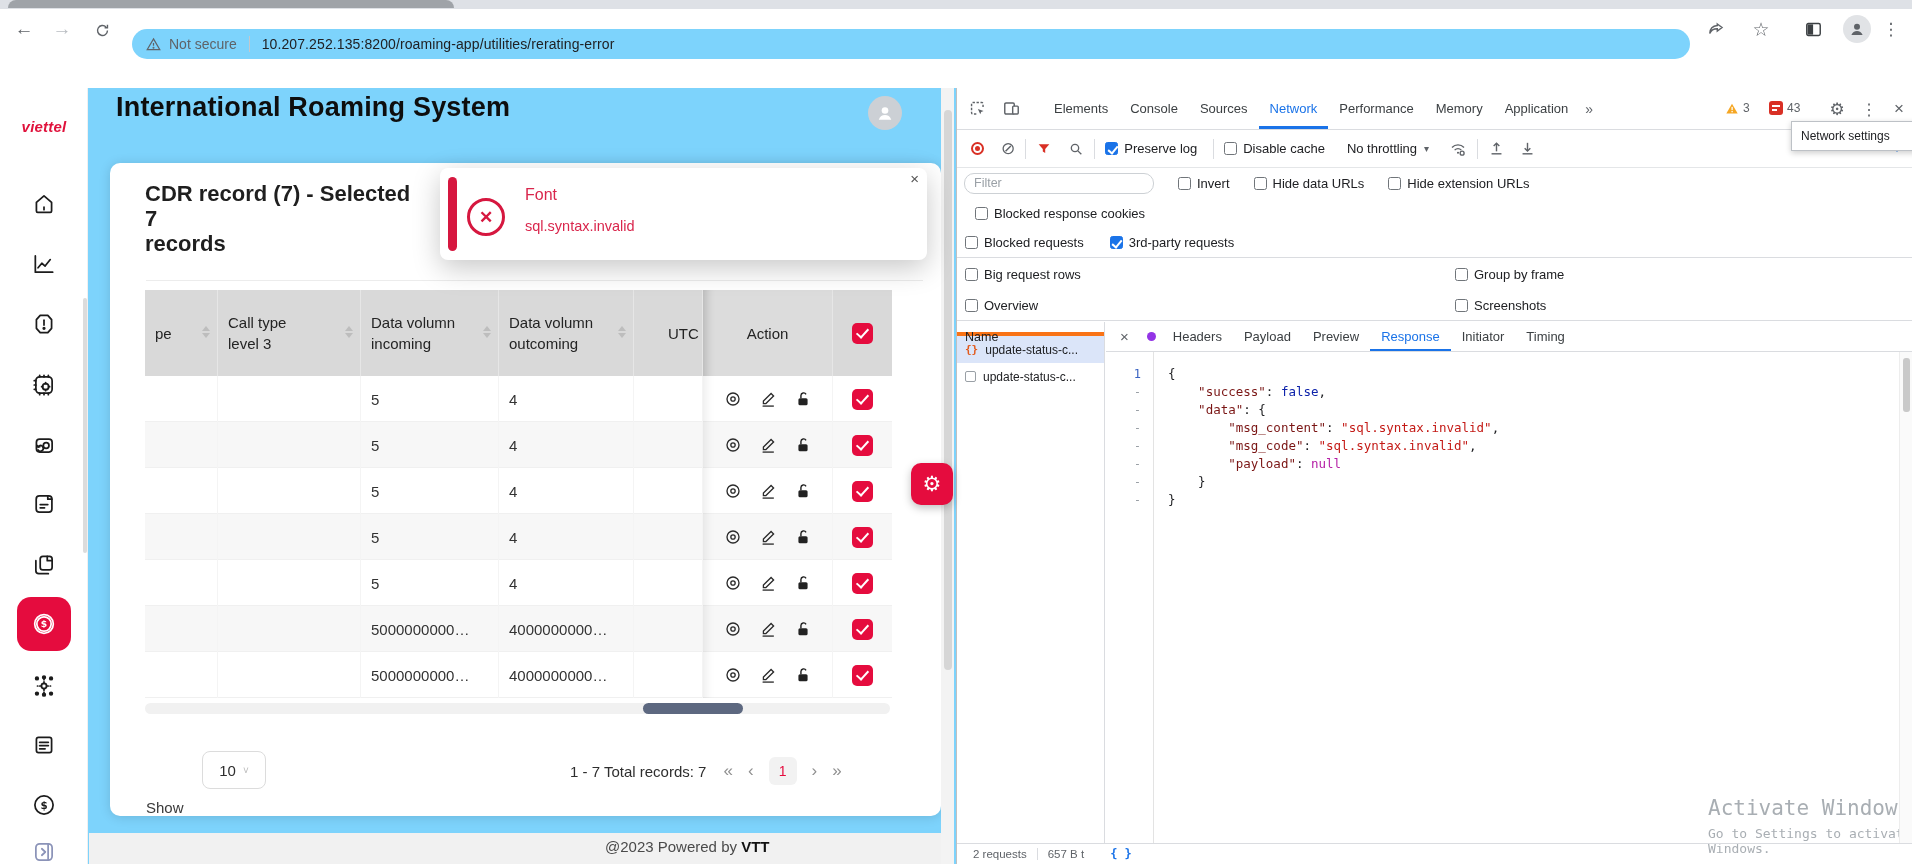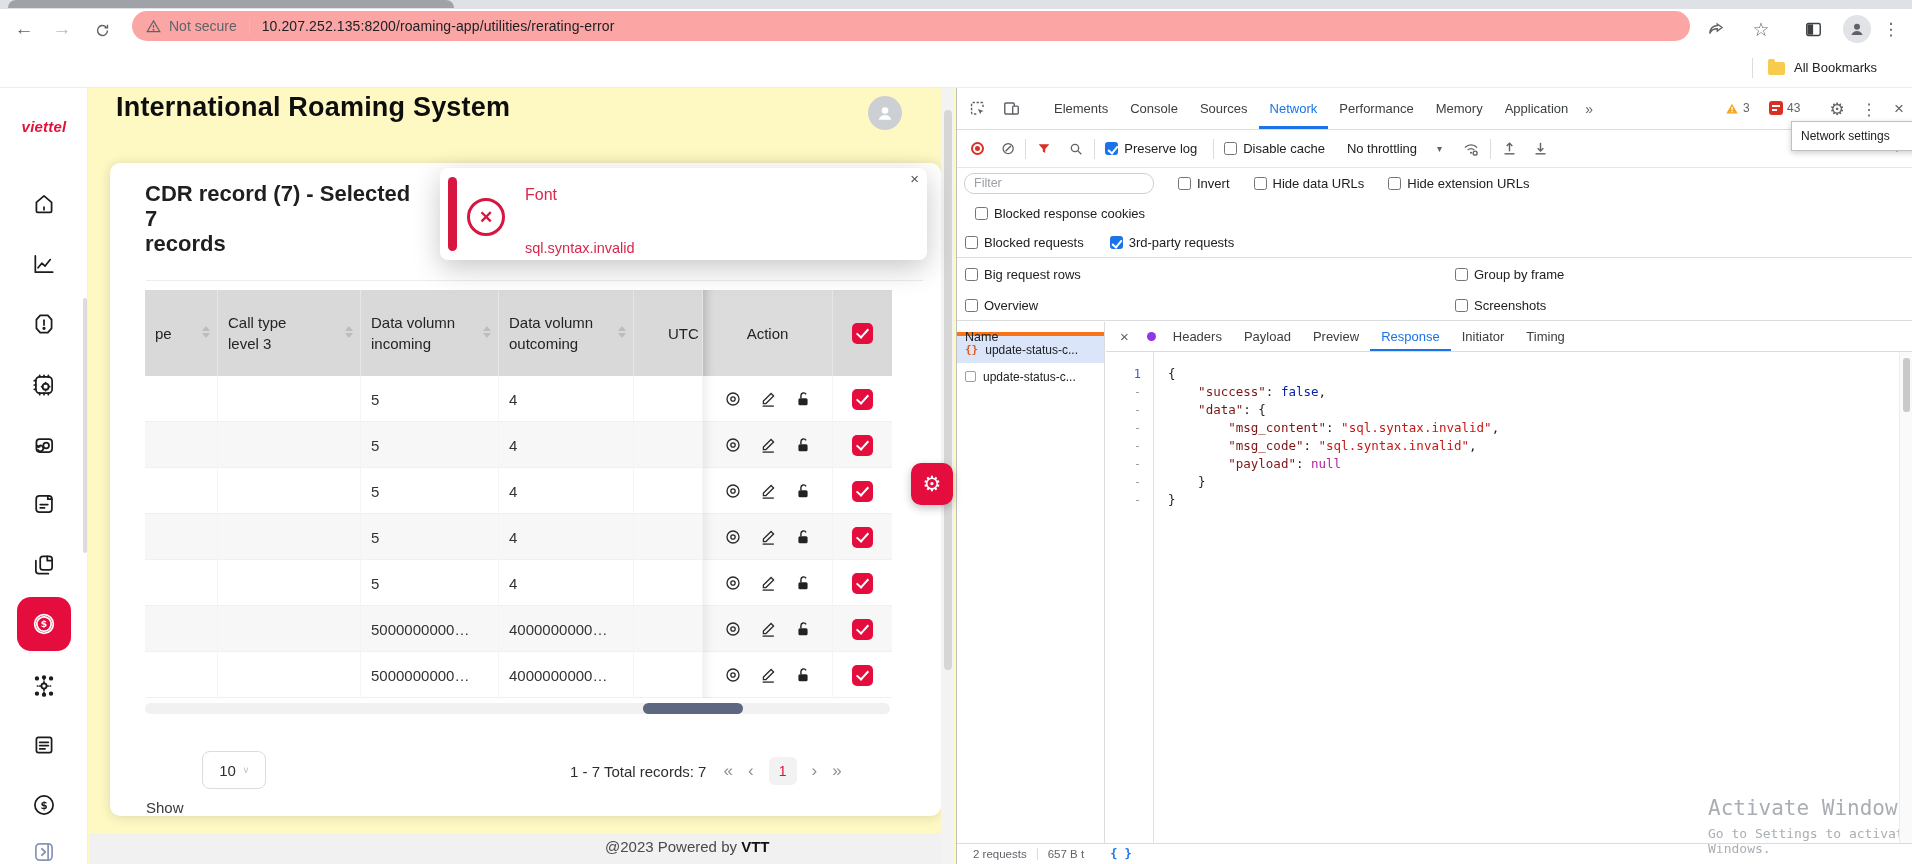--- a/index.html
+++ b/index.html
@@ -7,36 +7,36 @@
   #stage{position:relative;width:1912px;height:864px;background:#fff;overflow:hidden;
          font-family:"Liberation Sans",sans-serif;color:#202124;}
 
   
   .tabstrip{position:absolute;left:0;top:0;width:1912px;height:9px;background:#dee1e6;}
   .tabsliver{position:absolute;left:8px;top:0;width:446px;height:8px;background:#9fa3a8;border-radius:8px 8px 0 0;}
   .btoolbar{position:absolute;left:0;top:9px;width:1912px;height:40px;background:#fff;}
   .navbtn{position:absolute;top:6px;width:28px;height:28px;text-align:center;line-height:28px;
           font-size:19px;color:#5f6368;border-radius:50%;}
   .navbtn.disabled{color:#b8bcc1;}
-  .urlpill{position:absolute;left:132px;top:2px;width:1558px;height:30px;border-radius:15px;background:#fca5a5;
+  .urlpill{position:absolute;left:132px;top:20px;width:1558px;height:30px;border-radius:15px;background:#7dd3fc;
            display:flex;align-items:center;padding:0 14px;}
   .nsec{font-size:14px;color:#5f6368;margin-left:8px;}
   .udiv{width:1px;height:16px;background:#c4c7cb;margin:0 12px;}
   .url{font-size:14px;color:#202124;letter-spacing:.1px;}
   .bico{position:absolute;top:7px;width:26px;height:26px;display:flex;align-items:center;justify-content:center;color:#5f6368;}
   .bavatar{position:absolute;left:1843px;top:6px;width:28px;height:28px;border-radius:50%;background:#e1e3e6;
            display:flex;align-items:center;justify-content:center;}
   .bookbar{position:absolute;left:0;top:49px;width:1912px;height:39px;background:#fff;border-bottom:1px solid #ececec;}
   .bkdiv{position:absolute;left:1752px;top:9px;width:1px;height:20px;background:#dadce0;}
   .folder{position:absolute;left:1768px;top:13px;width:17px;height:13px;background:#f7cb4d;border-radius:2px;}
   .folder::before{content:"";position:absolute;left:0;top:-3px;width:7px;height:4px;background:#f7cb4d;border-radius:2px 2px 0 0;}
   .bklabel{position:absolute;left:1794px;top:11px;font-size:13px;color:#202124;}
 
   
-  .app{position:absolute;left:0;top:88px;width:956px;height:776px;background:#fef9c3;}
+  .app{position:absolute;left:0;top:88px;width:956px;height:776px;background:#7dd3fc;}
   .sidebar{position:absolute;left:0;top:0;width:88px;height:776px;background:#fff;border-right:1px solid #f0f0f0;}
   .brand{position:absolute;left:0;top:30px;width:88px;text-align:center;color:#e0123c;
          font-weight:bold;font-style:italic;font-size:15px;letter-spacing:.2px;}
   .sideitem{position:absolute;left:20px;width:48px;height:48px;display:flex;align-items:center;justify-content:center;color:#1c1c1c;}
   .sideitem.active{background:#e50c3e;border-radius:14px;left:17px;width:54px;height:54px;color:#fff;}
   .side-scroll{position:absolute;left:83px;top:210px;width:4px;height:255px;background:#dcdcdc;border-radius:2px;}
   .appscroll{position:absolute;left:941px;top:0;width:13px;height:776px;background:#f3f3f3;}
   .appthumb{position:absolute;left:2.5px;top:22px;width:8px;height:560px;background:#d6d6d6;border-radius:4px;}
 
   .apptitle{position:absolute;left:116px;top:4px;font-size:27px;font-weight:bold;color:#0e0e0e;letter-spacing:.2px;}
@@ -85,21 +85,21 @@
   .footerstrip{position:absolute;left:89px;top:745px;width:852px;height:31px;background:#f1f1f1;}
   .footertext{position:absolute;left:605px;top:750px;font-size:15px;color:#4a4a4a;}
   .footertext b{color:#111;}
 
   .toast{position:absolute;left:440px;top:80px;width:487px;height:92px;background:#fff;border-radius:8px;
          box-shadow:0 8px 28px rgba(0,0,0,.22);z-index:30;}
   .toastbar{position:absolute;left:8px;top:9px;width:9px;height:74px;background:#d6173f;border-radius:5px;}
   .toasticon{position:absolute;left:27px;top:30px;width:38px;height:38px;border:3px solid #d6173f;border-radius:50%;
              display:flex;align-items:center;justify-content:center;color:#d6173f;font-size:17px;font-weight:bold;}
   .toasttitle{position:absolute;left:85px;top:18px;font-size:16px;color:#d9264c;}
-  .toastmsg{position:absolute;left:85px;top:50px;font-size:14.5px;color:#d9264c;margin-top:22px;}
+  .toastmsg{position:absolute;left:85px;top:50px;font-size:14.5px;color:#d9264c;}
   .toastclose{position:absolute;right:8px;top:2px;font-size:15px;color:#555;}
 
   .fab{position:absolute;left:911px;top:375px;width:42px;height:42px;background:#e50c3e;border-radius:10px;z-index:40;
        display:flex;align-items:center;justify-content:center;color:#fff;font-size:21px;
        font-family:"DejaVu Sans",sans-serif;box-shadow:0 3px 8px rgba(0,0,0,.25);}
 
   
   .devtools{position:absolute;left:956px;top:88px;width:956px;height:776px;background:#fff;border-left:1px solid #c0c0c0;}
   .dt-tabbar{position:absolute;left:0;top:0;width:956px;height:42px;border-bottom:1px solid #dadce0;display:flex;align-items:center;}
   .dt-ticon{width:28px;height:28px;display:flex;align-items:center;justify-content:center;color:#5f6368;margin-left:6px;}
@@ -117,21 +117,21 @@
   .dt-toolbar{position:absolute;left:0;top:42px;width:956px;height:38px;border-bottom:1px solid #e4e6e8;display:flex;align-items:center;}
   .vsep{width:1px;height:20px;background:#dadce0;margin:0 10px;}
   .recbtn{width:13px;height:13px;border:2.5px solid #d93025;border-radius:50%;margin-left:14px;position:relative;}
   .recbtn::after{content:"";position:absolute;left:2px;top:2px;width:5px;height:5px;border-radius:50%;background:#d93025;}
   .clrbtn{font-size:17px;color:#5f6368;margin-left:17px;font-family:"DejaVu Sans",sans-serif;line-height:1;}
   .tbico{display:flex;align-items:center;justify-content:center;color:#5f6368;}
   .cblabel{font-size:13px;color:#202124;margin-left:6px;white-space:nowrap;}
   .cb{display:inline-block;width:13px;height:13px;border:1.5px solid #70757a;border-radius:2.5px;background:#fff;flex:none;}
   .cb.on{background:#1a73e8;border-color:#1a73e8;position:relative;}
   .cb.on::after{content:"";position:absolute;left:3.5px;top:0.5px;width:4px;height:8px;border:solid #fff;border-width:0 2px 2px 0;transform:rotate(40deg);}
-  .throttle{font-size:13px;color:#202124;display:flex;align-items:center;gap:20px;}
+  .throttle{font-size:13px;color:#202124;display:flex;align-items:center;gap:7px;}
   .tcaret{font-size:10px;color:#5f6368;}
   .dt-ovflow{position:absolute;left:934px;top:56px;width:0;height:0;border-left:6px solid transparent;border-right:6px solid transparent;border-top:8px solid #1a73e8;z-index:5;}
 
   .dt-filterrow{position:absolute;left:0;top:80px;width:956px;height:30px;display:flex;align-items:center;}
   .dt-filter{margin-left:7px;width:190px;height:21px;border:1px solid #cdd1d5;border-radius:10px;padding:0 9px;
              font-size:12.5px;color:#202124;outline:none;font-family:"Liberation Sans",sans-serif;}
   .dt-filter::placeholder{color:#9aa0a6;}
   .fcheck{display:flex;align-items:center;margin-left:24px;}
 
   .dt-pillrow{position:absolute;left:0;top:110px;width:956px;height:30px;display:flex;align-items:center;}
@@ -219,25 +219,20 @@
           <rect x="4.5" y="5.5" width="7" height="13" fill="#3c4043"></rect>
         </svg>
     </span>
     <span class="bavatar">
       <svg width="18" height="18" viewBox="0 0 24 24">
           <circle cx="12" cy="9" r="4" fill="#5f6368"></circle>
           <path d="M4.5 20c1.5-4 4-5.5 7.5-5.5s6 1.5 7.5 5.5z" fill="#5f6368"></path>
         </svg>
     </span>
     <span class="bico" style="left:1878px;font-size:17px">⋮</span>
-  </div>
-  <div class="bookbar">
-    <span class="bkdiv"></span>
-    <span class="folder"></span>
-    <span class="bklabel">All Bookmarks</span>
   </div>
 
   <div class="app">
     <div class="sidebar">
       <div class="brand">viettel</div>
       <div id="side-icons">
           <div class="sideitem" style="top: 92px;">
             <svg width="26" height="26" viewBox="0 0 24 24" fill="none" stroke="currentColor" stroke-width="1.6" stroke-linecap="round" stroke-linejoin="round">
               <path d="M5 10.5 12 4.5l7 6v8a1.2 1.2 0 0 1-1.2 1.2H6.2A1.2 1.2 0 0 1 5 18.5Z"></path>
               <path d="M12 14.8v2.4"></path>

